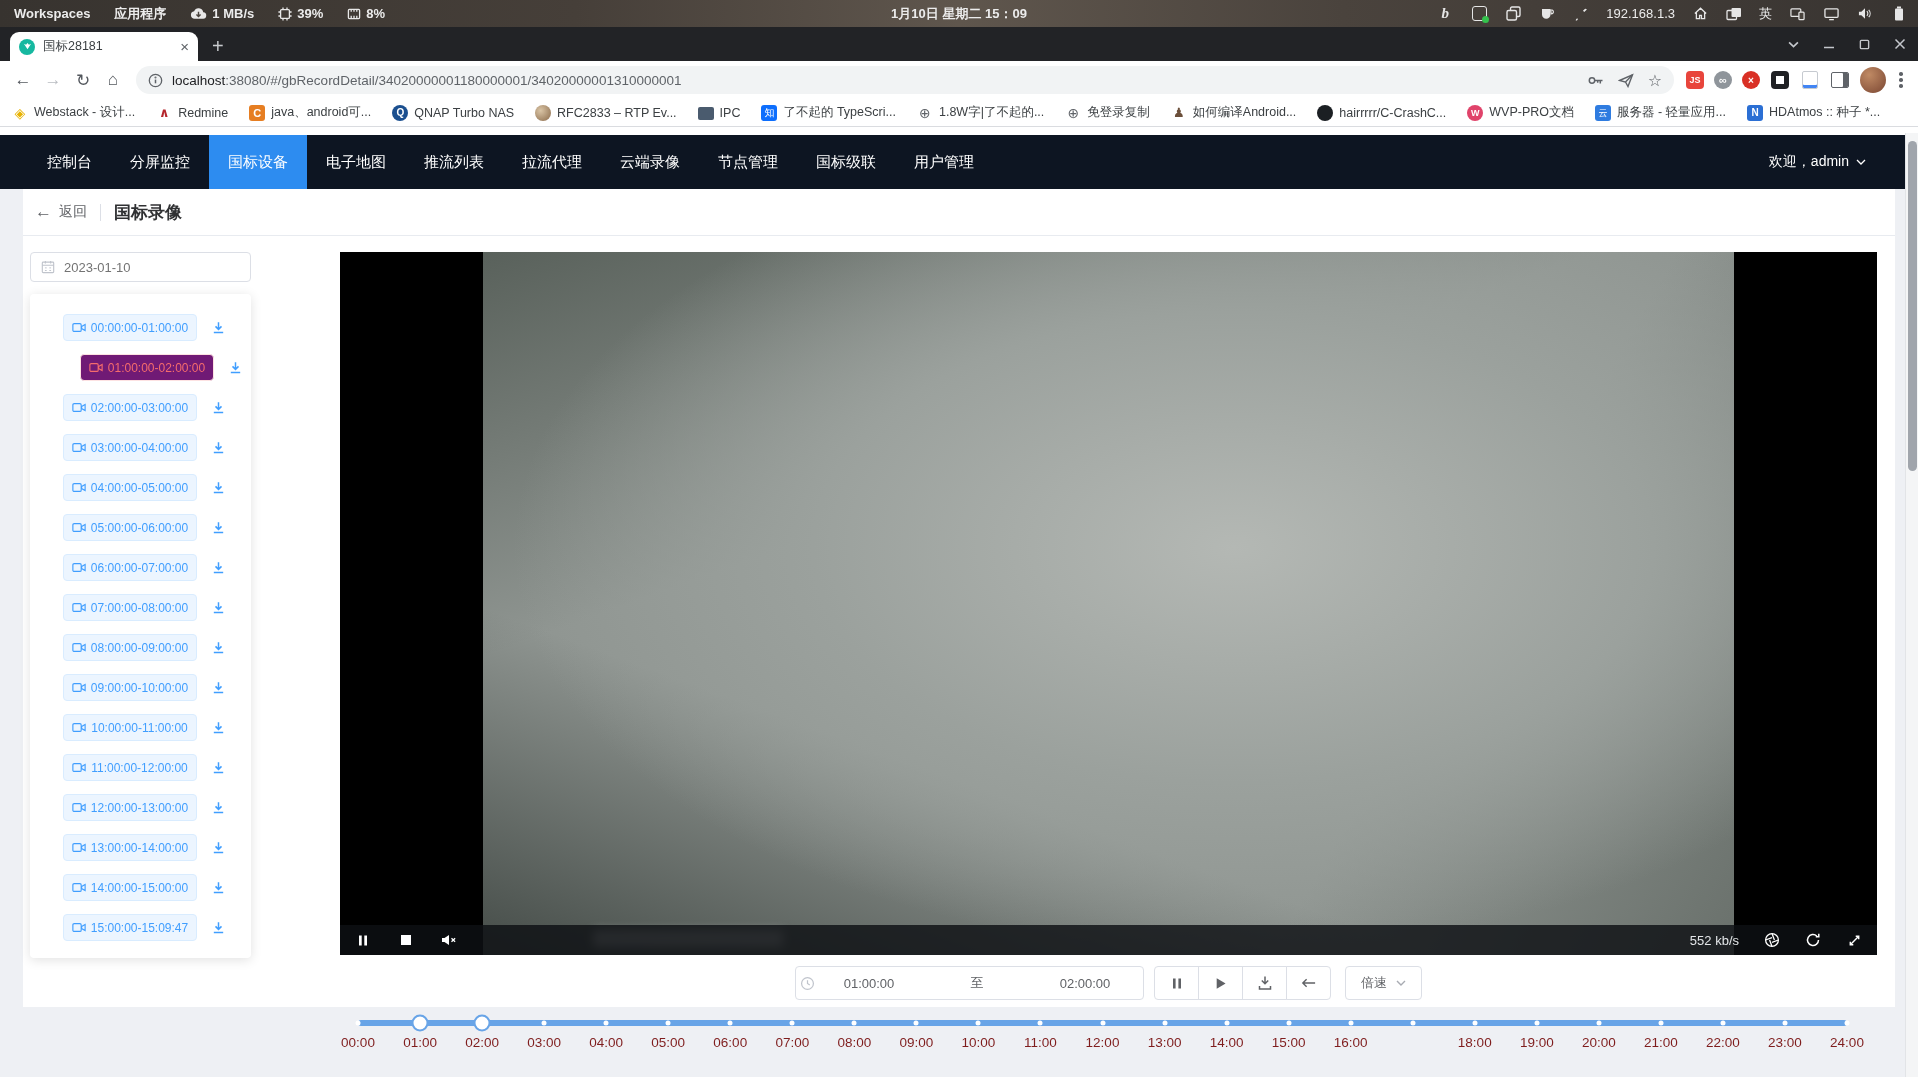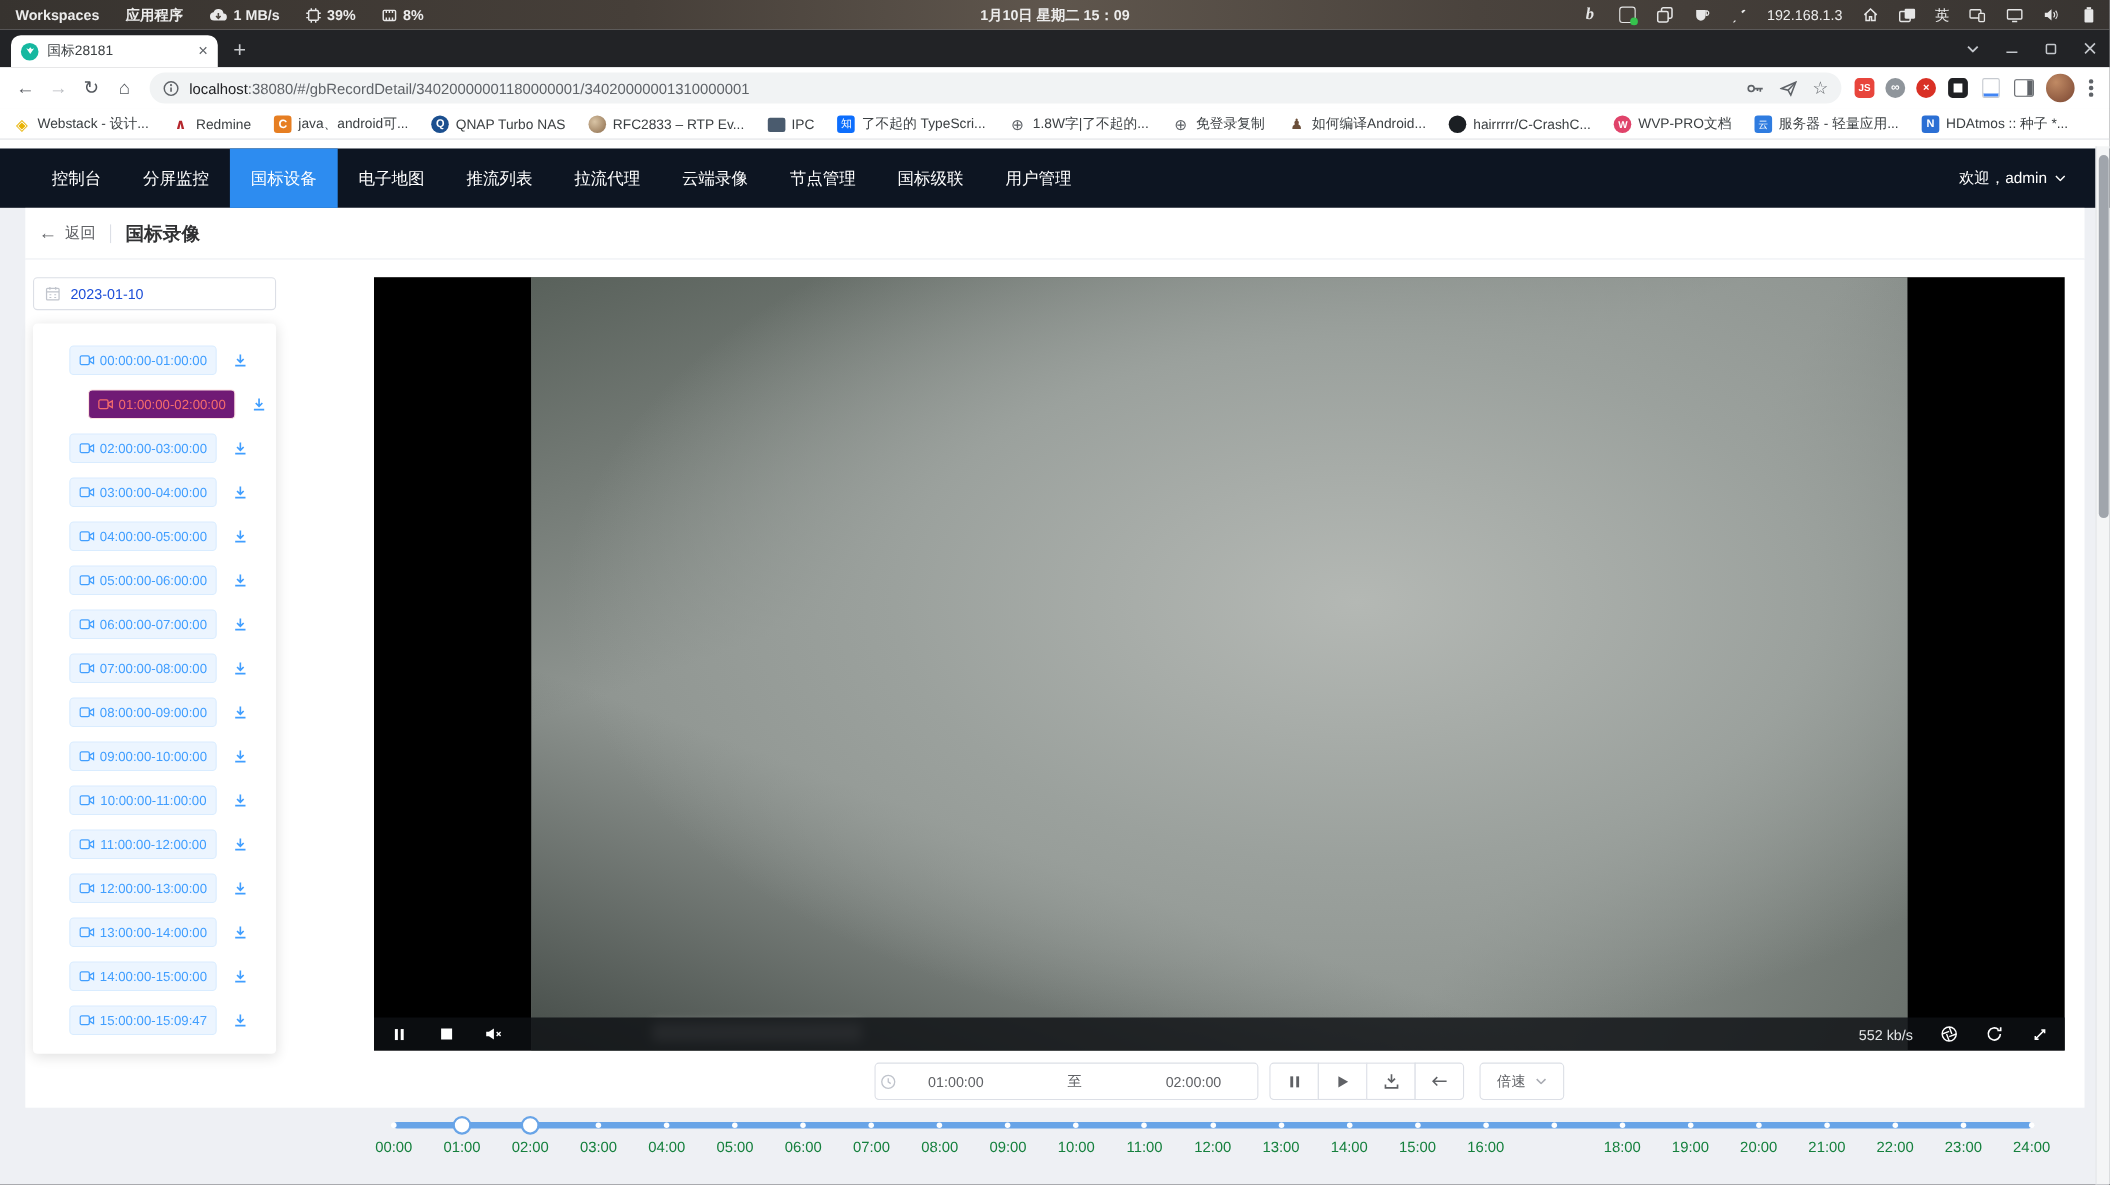--- a/index.html
+++ b/index.html
@@ -50,36 +50,36 @@
   .bmbar{ height:28px; background:#fff; border-bottom:1px solid #dadce0; display:flex; align-items:center; padding:0 12px; gap:21px; font-size:12.5px; color:#3c4043; white-space:nowrap; overflow:hidden; }
   .bm{ display:flex; align-items:center; gap:6px; flex:none; }
   .bm-ico{ width:16px; height:16px; display:flex; align-items:center; justify-content:center; font-size:11px; line-height:16px; }
   .chrome-gap{ height:8px; background:#fff; }
 
   
   .appnav{ height:54px; background:#0d1522; display:flex; align-items:center; color:#fff; }
   .nav-tabs{ display:flex; height:100%; margin-left:28px; }
   .nav-tab{ height:100%; display:flex; align-items:center; padding:0 19px; font-size:15px; cursor:pointer; }
   .nav-tab.active{ background:#2d8cf0; }
-  .nav-right{ margin-left:auto; padding-right:40px; font-size:14px; display:flex; align-items:center; gap:7px; }
+  .nav-right{ margin-left:auto; padding-right:52px; font-size:14px; display:flex; align-items:center; gap:7px; }
 
   
   .crumbbar{ padding:0 23px; background:#eef0f4; }
   .crumb{ height:47px; background:#fff; border-bottom:1px solid #e8ebf0; display:flex; align-items:center; padding-left:12px; gap:13px; }
   .crumb-back{ display:flex; align-items:center; gap:7px; color:#606266; font-size:14px; }
   .crumb-back .arr{ font-size:17px; }
   .crumb-div{ width:1px; height:17px; background:#dcdfe6; }
   .crumb-title{ font-size:17px; font-weight:bold; color:#303133; }
 
   
   .page{ position:relative; height:841px; background:#eef0f4; }
   .panel{ position:absolute; top:0; left:23px; width:1872px; height:771px; background:#fff; }
 
   .date-input{ position:absolute; left:7px; top:16px; width:221px; height:30px; border:1px solid #dcdfe6; border-radius:4px;
-               display:flex; align-items:center; gap:9px; padding:0 10px; color:#1d4ed8; font-size:13px; background:#fff; }
+               display:flex; align-items:center; gap:9px; padding:0 10px; color:#737373; font-size:13px; background:#fff; }
   .seg-card{ position:absolute; left:7px; top:58px; width:221px; height:664px; background:#fff; border-radius:4px;
              box-shadow:0 2px 12px rgba(0,0,0,0.12); padding-top:20px; }
   .seg-row{ display:flex; align-items:center; margin:0 0 13px 33px; gap:14px; height:27px; }
   .seg-btn{ height:27px; width:134px; display:flex; align-items:center; justify-content:center; gap:5px; font-size:12px;
             border-radius:4px; border:1px solid #d9ecff; background:#ecf5ff; color:#409eff; cursor:pointer; font-family:inherit; }
   .seg-row.red .seg-btn{ background:#701a75; border-color:#fde2e2; color:#f56c6c;margin-left:17px; }
   .seg-dl{ color:#409eff; display:flex; cursor:pointer; }
 
   .video{ position:absolute; left:317px; top:16px; width:1537px; height:703px; background:#000; }
   .pic{ position:absolute; left:143px; right:143px; top:0; bottom:0;
@@ -105,21 +105,21 @@
   .cbtn:first-child{ margin-left:0; border-radius:4px 0 0 4px; }
   .cbtn:last-child{ border-radius:0 4px 4px 0; }
   .speed-btn{ height:34px; border:1px solid #dcdfe6; border-radius:4px; background:#fff; display:flex; align-items:center; gap:9px;
               padding:0 15px; color:#606266; font-size:13px; margin-left:4px; cursor:pointer; font-family:inherit; }
 
   .tl-track{ position:absolute; left:358px; top:784px; width:1489px; height:6px; background:#68a4e7; border-radius:3px; }
   .tl-dot{ position:absolute; top:50%; width:5px; height:5px; background:#fff; border-radius:50%; transform:translate(-50%,-50%); }
   .tl-handle{ position:absolute; top:50%; width:13px; height:13px; background:#fff; border:2.5px solid #68a4e7; border-radius:50%;
               transform:translate(-50%,-50%); box-sizing:content-box; }
   .tl-labels{ position:absolute; left:358px; top:799px; width:1489px; height:20px; }
-  .tl-label{ position:absolute; transform:translateX(-50%); color:#15803d; font-size:13.5px; }
+  .tl-label{ position:absolute; transform:translateX(-50%); color:#7f1d1d; font-size:13.5px; }
 
   .scrollbar{ position:absolute; right:0; top:133px; bottom:0; width:13px; background:#f4f5f6; border-left:1px solid #e2e4e7; }
   .scroll-thumb{ position:absolute; left:1.5px; width:9px; top:8px; height:330px; background:#a0a5ac; border-radius:5px; }
 
   svg{ display:block; }
 </style>
 </head>
 <body>
 
 <div class="screen">

